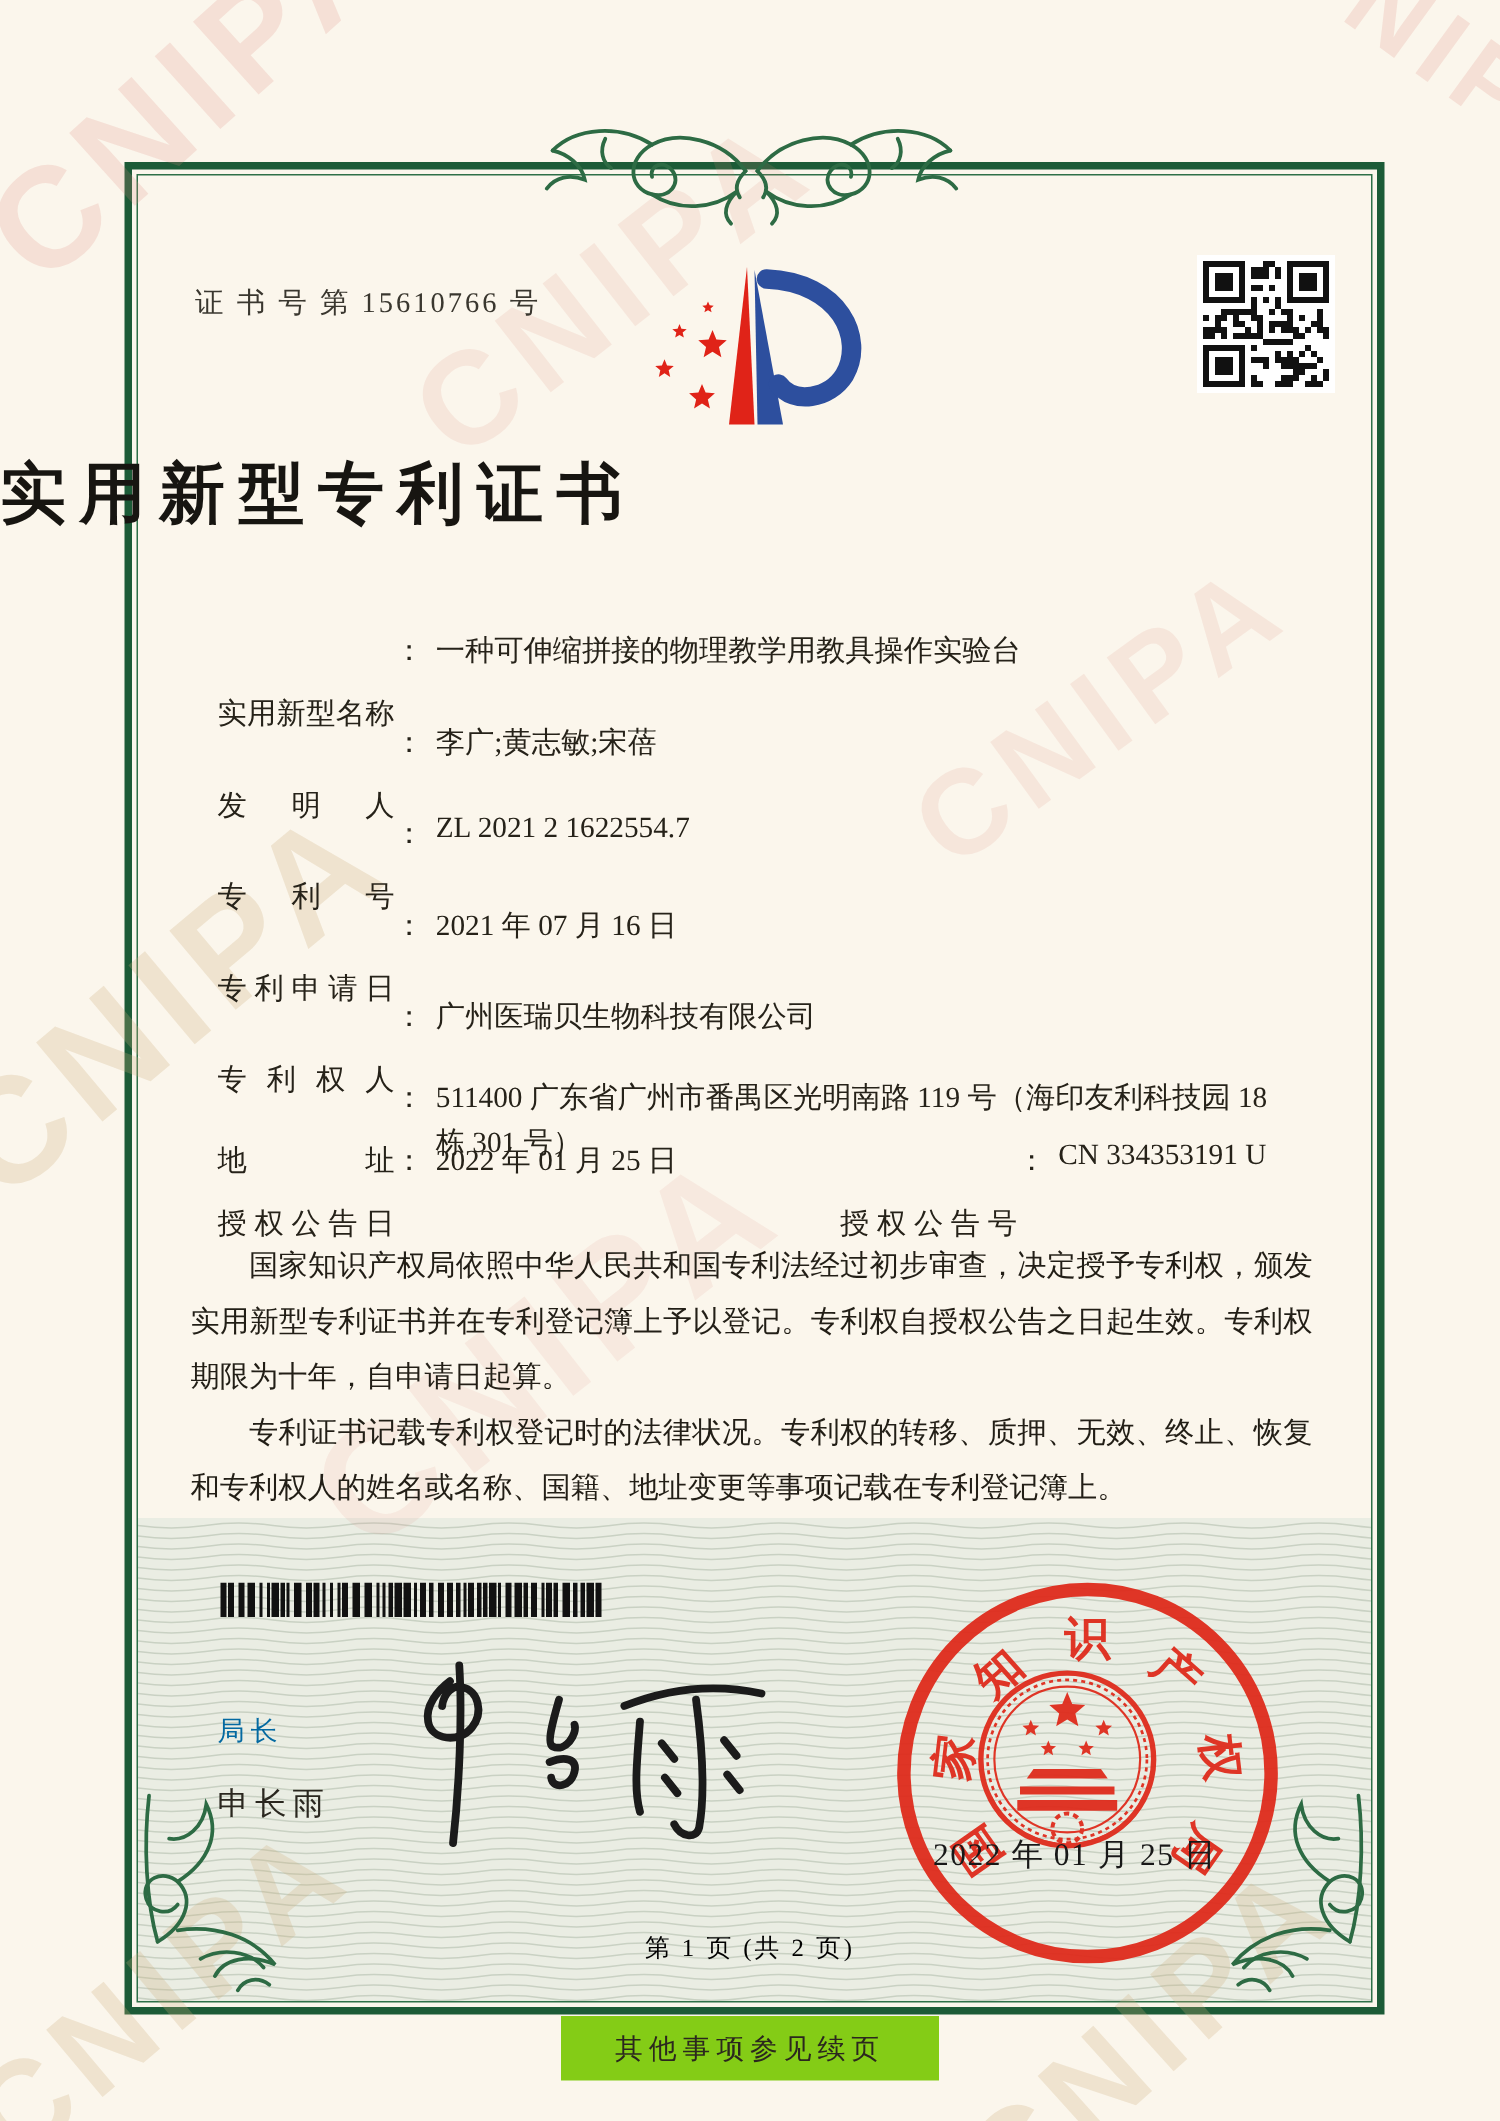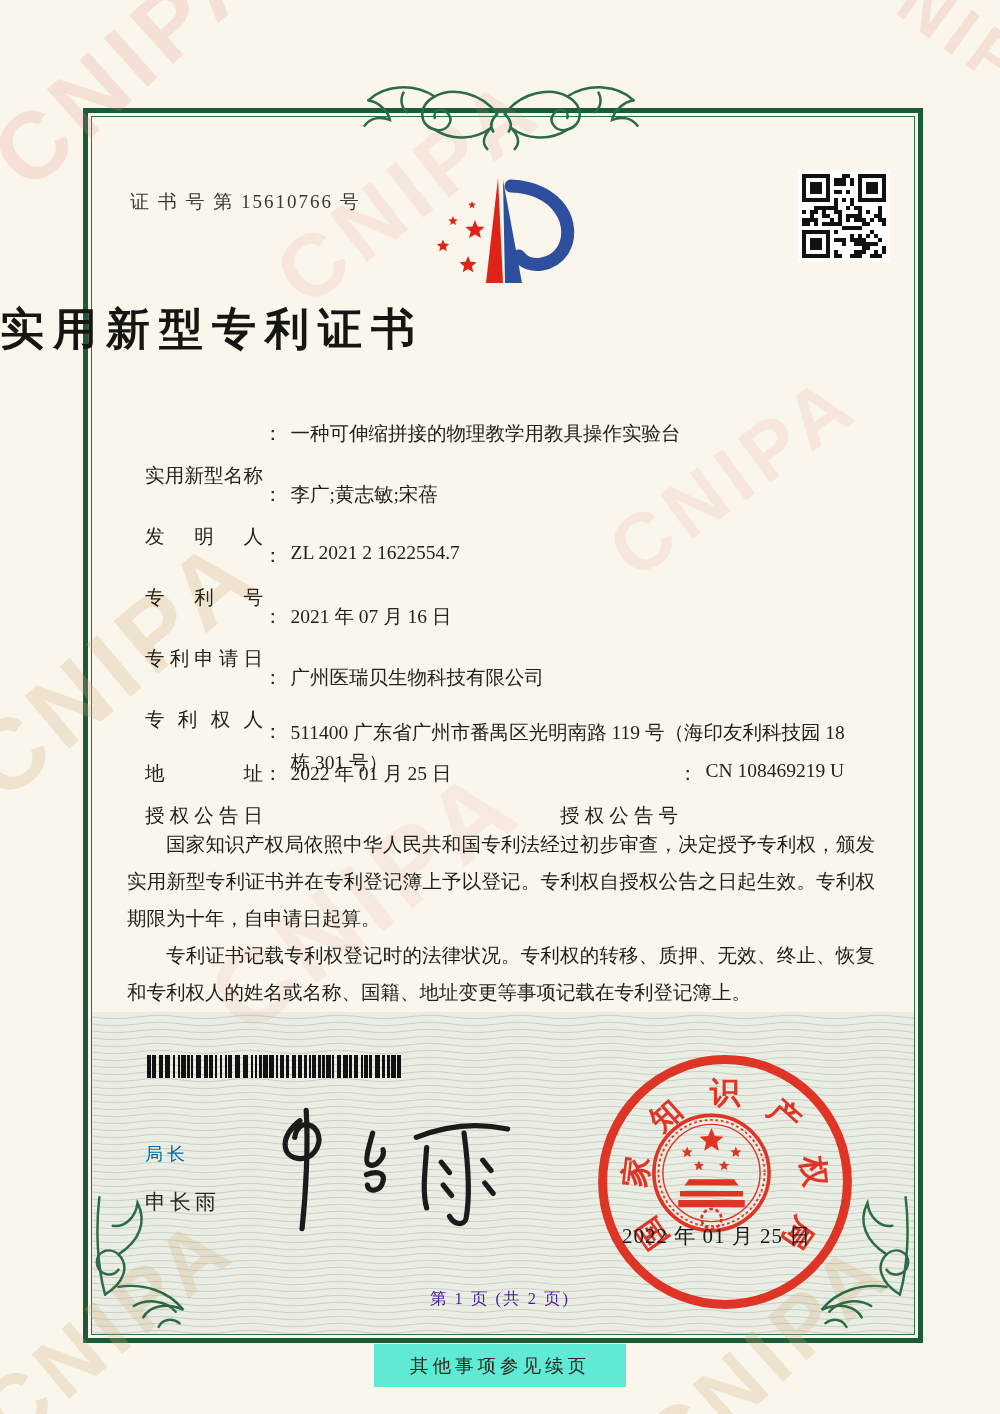--- a/index.html
+++ b/index.html
@@ -41,23 +41,23 @@
   .barcode{position:absolute;left:145px;top:1055px;}
   
   .sig-title{position:absolute;left:145px;top:1142px;font-size:18px;color:#0369a1;letter-spacing:4px;}
   .sig-name{position:absolute;left:145px;top:1188px;font-size:21px;color:#2a271f;letter-spacing:4px;}
   .sig-draw{position:absolute;left:258px;top:1102px;}
   
   .seal{position:absolute;left:590px;top:1047px;opacity:.94;}
   .seal-date{position:absolute;left:622px;top:1222px;font-size:21px;color:#181818;letter-spacing:1px;}
   
   .page-info{position:absolute;left:0;top:1288px;width:100%;text-align:center;
-    font-size:16.5px;color:#4c1d95;letter-spacing:2px;}
+    font-size:16.5px;color:#000000;letter-spacing:2px;}
   .cont-note{position:absolute;left:50%;transform:translateX(-50%);top:1344px;
-    background:#5eead4;padding:9px 36px;font-size:18.5px;color:#2b271e;letter-spacing:4px;}
+    background:#84cc16;padding:9px 36px;font-size:18.5px;color:#2b271e;letter-spacing:4px;}
   .orn{position:absolute;z-index:2;}
 </style>
 </head>
 <body>
 
 <div class="guilloche">
   <svg id="waves" width="822" height="322" xmlns="http://www.w3.org/2000/svg">
       <path d="M0 5 q22 3.2 45 0 q22 -3.2 45 0 q22 3.2 45 0 q22 -3.2 45 0 q22 3.2 45 0 q22 -3.2 45 0 q22 3.2 45 0 q22 -3.2 45 0 q22 3.2 45 0 q22 -3.2 45 0 q22 3.2 45 0 q22 -3.2 45 0 q22 3.2 45 0 q22 -3.2 45 0 q22 3.2 45 0 q22 -3.2 45 0 q22 3.2 45 0 q22 -3.2 45 0 q22 3.2 45 0 q22 -3.2 45 0M0 12 q22 3.2 45 0 q22 -3.2 45 0 q22 3.2 45 0 q22 -3.2 45 0 q22 3.2 45 0 q22 -3.2 45 0 q22 3.2 45 0 q22 -3.2 45 0 q22 3.2 45 0 q22 -3.2 45 0 q22 3.2 45 0 q22 -3.2 45 0 q22 3.2 45 0 q22 -3.2 45 0 q22 3.2 45 0 q22 -3.2 45 0 q22 3.2 45 0 q22 -3.2 45 0 q22 3.2 45 0 q22 -3.2 45 0M0 19 q22 3.2 45 0 q22 -3.2 45 0 q22 3.2 45 0 q22 -3.2 45 0 q22 3.2 45 0 q22 -3.2 45 0 q22 3.2 45 0 q22 -3.2 45 0 q22 3.2 45 0 q22 -3.2 45 0 q22 3.2 45 0 q22 -3.2 45 0 q22 3.2 45 0 q22 -3.2 45 0 q22 3.2 45 0 q22 -3.2 45 0 q22 3.2 45 0 q22 -3.2 45 0 q22 3.2 45 0 q22 -3.2 45 0M0 26 q22 3.2 45 0 q22 -3.2 45 0 q22 3.2 45 0 q22 -3.2 45 0 q22 3.2 45 0 q22 -3.2 45 0 q22 3.2 45 0 q22 -3.2 45 0 q22 3.2 45 0 q22 -3.2 45 0 q22 3.2 45 0 q22 -3.2 45 0 q22 3.2 45 0 q22 -3.2 45 0 q22 3.2 45 0 q22 -3.2 45 0 q22 3.2 45 0 q22 -3.2 45 0 q22 3.2 45 0 q22 -3.2 45 0M0 33 q22 3.2 45 0 q22 -3.2 45 0 q22 3.2 45 0 q22 -3.2 45 0 q22 3.2 45 0 q22 -3.2 45 0 q22 3.2 45 0 q22 -3.2 45 0 q22 3.2 45 0 q22 -3.2 45 0 q22 3.2 45 0 q22 -3.2 45 0 q22 3.2 45 0 q22 -3.2 45 0 q22 3.2 45 0 q22 -3.2 45 0 q22 3.2 45 0 q22 -3.2 45 0 q22 3.2 45 0 q22 -3.2 45 0M0 40 q22 3.2 45 0 q22 -3.2 45 0 q22 3.2 45 0 q22 -3.2 45 0 q22 3.2 45 0 q22 -3.2 45 0 q22 3.2 45 0 q22 -3.2 45 0 q22 3.2 45 0 q22 -3.2 45 0 q22 3.2 45 0 q22 -3.2 45 0 q22 3.2 45 0 q22 -3.2 45 0 q22 3.2 45 0 q22 -3.2 45 0 q22 3.2 45 0 q22 -3.2 45 0 q22 3.2 45 0 q22 -3.2 45 0M0 47 q22 3.2 45 0 q22 -3.2 45 0 q22 3.2 45 0 q22 -3.2 45 0 q22 3.2 45 0 q22 -3.2 45 0 q22 3.2 45 0 q22 -3.2 45 0 q22 3.2 45 0 q22 -3.2 45 0 q22 3.2 45 0 q22 -3.2 45 0 q22 3.2 45 0 q22 -3.2 45 0 q22 3.2 45 0 q22 -3.2 45 0 q22 3.2 45 0 q22 -3.2 45 0 q22 3.2 45 0 q22 -3.2 45 0M0 54 q22 3.2 45 0 q22 -3.2 45 0 q22 3.2 45 0 q22 -3.2 45 0 q22 3.2 45 0 q22 -3.2 45 0 q22 3.2 45 0 q22 -3.2 45 0 q22 3.2 45 0 q22 -3.2 45 0 q22 3.2 45 0 q22 -3.2 45 0 q22 3.2 45 0 q22 -3.2 45 0 q22 3.2 45 0 q22 -3.2 45 0 q22 3.2 45 0 q22 -3.2 45 0 q22 3.2 45 0 q22 -3.2 45 0M0 61 q22 3.2 45 0 q22 -3.2 45 0 q22 3.2 45 0 q22 -3.2 45 0 q22 3.2 45 0 q22 -3.2 45 0 q22 3.2 45 0 q22 -3.2 45 0 q22 3.2 45 0 q22 -3.2 45 0 q22 3.2 45 0 q22 -3.2 45 0 q22 3.2 45 0 q22 -3.2 45 0 q22 3.2 45 0 q22 -3.2 45 0 q22 3.2 45 0 q22 -3.2 45 0 q22 3.2 45 0 q22 -3.2 45 0M0 68 q22 3.2 45 0 q22 -3.2 45 0 q22 3.2 45 0 q22 -3.2 45 0 q22 3.2 45 0 q22 -3.2 45 0 q22 3.2 45 0 q22 -3.2 45 0 q22 3.2 45 0 q22 -3.2 45 0 q22 3.2 45 0 q22 -3.2 45 0 q22 3.2 45 0 q22 -3.2 45 0 q22 3.2 45 0 q22 -3.2 45 0 q22 3.2 45 0 q22 -3.2 45 0 q22 3.2 45 0 q22 -3.2 45 0M0 75 q22 3.2 45 0 q22 -3.2 45 0 q22 3.2 45 0 q22 -3.2 45 0 q22 3.2 45 0 q22 -3.2 45 0 q22 3.2 45 0 q22 -3.2 45 0 q22 3.2 45 0 q22 -3.2 45 0 q22 3.2 45 0 q22 -3.2 45 0 q22 3.2 45 0 q22 -3.2 45 0 q22 3.2 45 0 q22 -3.2 45 0 q22 3.2 45 0 q22 -3.2 45 0 q22 3.2 45 0 q22 -3.2 45 0M0 82 q22 3.2 45 0 q22 -3.2 45 0 q22 3.2 45 0 q22 -3.2 45 0 q22 3.2 45 0 q22 -3.2 45 0 q22 3.2 45 0 q22 -3.2 45 0 q22 3.2 45 0 q22 -3.2 45 0 q22 3.2 45 0 q22 -3.2 45 0 q22 3.2 45 0 q22 -3.2 45 0 q22 3.2 45 0 q22 -3.2 45 0 q22 3.2 45 0 q22 -3.2 45 0 q22 3.2 45 0 q22 -3.2 45 0M0 89 q22 3.2 45 0 q22 -3.2 45 0 q22 3.2 45 0 q22 -3.2 45 0 q22 3.2 45 0 q22 -3.2 45 0 q22 3.2 45 0 q22 -3.2 45 0 q22 3.2 45 0 q22 -3.2 45 0 q22 3.2 45 0 q22 -3.2 45 0 q22 3.2 45 0 q22 -3.2 45 0 q22 3.2 45 0 q22 -3.2 45 0 q22 3.2 45 0 q22 -3.2 45 0 q22 3.2 45 0 q22 -3.2 45 0M0 96 q22 3.2 45 0 q22 -3.2 45 0 q22 3.2 45 0 q22 -3.2 45 0 q22 3.2 45 0 q22 -3.2 45 0 q22 3.2 45 0 q22 -3.2 45 0 q22 3.2 45 0 q22 -3.2 45 0 q22 3.2 45 0 q22 -3.2 45 0 q22 3.2 45 0 q22 -3.2 45 0 q22 3.2 45 0 q22 -3.2 45 0 q22 3.2 45 0 q22 -3.2 45 0 q22 3.2 45 0 q22 -3.2 45 0M0 103 q22 3.2 45 0 q22 -3.2 45 0 q22 3.2 45 0 q22 -3.2 45 0 q22 3.2 45 0 q22 -3.2 45 0 q22 3.2 45 0 q22 -3.2 45 0 q22 3.2 45 0 q22 -3.2 45 0 q22 3.2 45 0 q22 -3.2 45 0 q22 3.2 45 0 q22 -3.2 45 0 q22 3.2 45 0 q22 -3.2 45 0 q22 3.2 45 0 q22 -3.2 45 0 q22 3.2 45 0 q22 -3.2 45 0M0 110 q22 3.2 45 0 q22 -3.2 45 0 q22 3.2 45 0 q22 -3.2 45 0 q22 3.2 45 0 q22 -3.2 45 0 q22 3.2 45 0 q22 -3.2 45 0 q22 3.2 45 0 q22 -3.2 45 0 q22 3.2 45 0 q22 -3.2 45 0 q22 3.2 45 0 q22 -3.2 45 0 q22 3.2 45 0 q22 -3.2 45 0 q22 3.2 45 0 q22 -3.2 45 0 q22 3.2 45 0 q22 -3.2 45 0M0 117 q22 3.2 45 0 q22 -3.2 45 0 q22 3.2 45 0 q22 -3.2 45 0 q22 3.2 45 0 q22 -3.2 45 0 q22 3.2 45 0 q22 -3.2 45 0 q22 3.2 45 0 q22 -3.2 45 0 q22 3.2 45 0 q22 -3.2 45 0 q22 3.2 45 0 q22 -3.2 45 0 q22 3.2 45 0 q22 -3.2 45 0 q22 3.2 45 0 q22 -3.2 45 0 q22 3.2 45 0 q22 -3.2 45 0M0 124 q22 3.2 45 0 q22 -3.2 45 0 q22 3.2 45 0 q22 -3.2 45 0 q22 3.2 45 0 q22 -3.2 45 0 q22 3.2 45 0 q22 -3.2 45 0 q22 3.2 45 0 q22 -3.2 45 0 q22 3.2 45 0 q22 -3.2 45 0 q22 3.2 45 0 q22 -3.2 45 0 q22 3.2 45 0 q22 -3.2 45 0 q22 3.2 45 0 q22 -3.2 45 0 q22 3.2 45 0 q22 -3.2 45 0M0 131 q22 3.2 45 0 q22 -3.2 45 0 q22 3.2 45 0 q22 -3.2 45 0 q22 3.2 45 0 q22 -3.2 45 0 q22 3.2 45 0 q22 -3.2 45 0 q22 3.2 45 0 q22 -3.2 45 0 q22 3.2 45 0 q22 -3.2 45 0 q22 3.2 45 0 q22 -3.2 45 0 q22 3.2 45 0 q22 -3.2 45 0 q22 3.2 45 0 q22 -3.2 45 0 q22 3.2 45 0 q22 -3.2 45 0M0 138 q22 3.2 45 0 q22 -3.2 45 0 q22 3.2 45 0 q22 -3.2 45 0 q22 3.2 45 0 q22 -3.2 45 0 q22 3.2 45 0 q22 -3.2 45 0 q22 3.2 45 0 q22 -3.2 45 0 q22 3.2 45 0 q22 -3.2 45 0 q22 3.2 45 0 q22 -3.2 45 0 q22 3.2 45 0 q22 -3.2 45 0 q22 3.2 45 0 q22 -3.2 45 0 q22 3.2 45 0 q22 -3.2 45 0M0 145 q22 3.2 45 0 q22 -3.2 45 0 q22 3.2 45 0 q22 -3.2 45 0 q22 3.2 45 0 q22 -3.2 45 0 q22 3.2 45 0 q22 -3.2 45 0 q22 3.2 45 0 q22 -3.2 45 0 q22 3.2 45 0 q22 -3.2 45 0 q22 3.2 45 0 q22 -3.2 45 0 q22 3.2 45 0 q22 -3.2 45 0 q22 3.2 45 0 q22 -3.2 45 0 q22 3.2 45 0 q22 -3.2 45 0M0 152 q22 3.2 45 0 q22 -3.2 45 0 q22 3.2 45 0 q22 -3.2 45 0 q22 3.2 45 0 q22 -3.2 45 0 q22 3.2 45 0 q22 -3.2 45 0 q22 3.2 45 0 q22 -3.2 45 0 q22 3.2 45 0 q22 -3.2 45 0 q22 3.2 45 0 q22 -3.2 45 0 q22 3.2 45 0 q22 -3.2 45 0 q22 3.2 45 0 q22 -3.2 45 0 q22 3.2 45 0 q22 -3.2 45 0M0 159 q22 3.2 45 0 q22 -3.2 45 0 q22 3.2 45 0 q22 -3.2 45 0 q22 3.2 45 0 q22 -3.2 45 0 q22 3.2 45 0 q22 -3.2 45 0 q22 3.2 45 0 q22 -3.2 45 0 q22 3.2 45 0 q22 -3.2 45 0 q22 3.2 45 0 q22 -3.2 45 0 q22 3.2 45 0 q22 -3.2 45 0 q22 3.2 45 0 q22 -3.2 45 0 q22 3.2 45 0 q22 -3.2 45 0M0 166 q22 3.2 45 0 q22 -3.2 45 0 q22 3.2 45 0 q22 -3.2 45 0 q22 3.2 45 0 q22 -3.2 45 0 q22 3.2 45 0 q22 -3.2 45 0 q22 3.2 45 0 q22 -3.2 45 0 q22 3.2 45 0 q22 -3.2 45 0 q22 3.2 45 0 q22 -3.2 45 0 q22 3.2 45 0 q22 -3.2 45 0 q22 3.2 45 0 q22 -3.2 45 0 q22 3.2 45 0 q22 -3.2 45 0M0 173 q22 3.2 45 0 q22 -3.2 45 0 q22 3.2 45 0 q22 -3.2 45 0 q22 3.2 45 0 q22 -3.2 45 0 q22 3.2 45 0 q22 -3.2 45 0 q22 3.2 45 0 q22 -3.2 45 0 q22 3.2 45 0 q22 -3.2 45 0 q22 3.2 45 0 q22 -3.2 45 0 q22 3.2 45 0 q22 -3.2 45 0 q22 3.2 45 0 q22 -3.2 45 0 q22 3.2 45 0 q22 -3.2 45 0M0 180 q22 3.2 45 0 q22 -3.2 45 0 q22 3.2 45 0 q22 -3.2 45 0 q22 3.2 45 0 q22 -3.2 45 0 q22 3.2 45 0 q22 -3.2 45 0 q22 3.2 45 0 q22 -3.2 45 0 q22 3.2 45 0 q22 -3.2 45 0 q22 3.2 45 0 q22 -3.2 45 0 q22 3.2 45 0 q22 -3.2 45 0 q22 3.2 45 0 q22 -3.2 45 0 q22 3.2 45 0 q22 -3.2 45 0M0 187 q22 3.2 45 0 q22 -3.2 45 0 q22 3.2 45 0 q22 -3.2 45 0 q22 3.2 45 0 q22 -3.2 45 0 q22 3.2 45 0 q22 -3.2 45 0 q22 3.2 45 0 q22 -3.2 45 0 q22 3.2 45 0 q22 -3.2 45 0 q22 3.2 45 0 q22 -3.2 45 0 q22 3.2 45 0 q22 -3.2 45 0 q22 3.2 45 0 q22 -3.2 45 0 q22 3.2 45 0 q22 -3.2 45 0M0 194 q22 3.2 45 0 q22 -3.2 45 0 q22 3.2 45 0 q22 -3.2 45 0 q22 3.2 45 0 q22 -3.2 45 0 q22 3.2 45 0 q22 -3.2 45 0 q22 3.2 45 0 q22 -3.2 45 0 q22 3.2 45 0 q22 -3.2 45 0 q22 3.2 45 0 q22 -3.2 45 0 q22 3.2 45 0 q22 -3.2 45 0 q22 3.2 45 0 q22 -3.2 45 0 q22 3.2 45 0 q22 -3.2 45 0M0 201 q22 3.2 45 0 q22 -3.2 45 0 q22 3.2 45 0 q22 -3.2 45 0 q22 3.2 45 0 q22 -3.2 45 0 q22 3.2 45 0 q22 -3.2 45 0 q22 3.2 45 0 q22 -3.2 45 0 q22 3.2 45 0 q22 -3.2 45 0 q22 3.2 45 0 q22 -3.2 45 0 q22 3.2 45 0 q22 -3.2 45 0 q22 3.2 45 0 q22 -3.2 45 0 q22 3.2 45 0 q22 -3.2 45 0M0 208 q22 3.2 45 0 q22 -3.2 45 0 q22 3.2 45 0 q22 -3.2 45 0 q22 3.2 45 0 q22 -3.2 45 0 q22 3.2 45 0 q22 -3.2 45 0 q22 3.2 45 0 q22 -3.2 45 0 q22 3.2 45 0 q22 -3.2 45 0 q22 3.2 45 0 q22 -3.2 45 0 q22 3.2 45 0 q22 -3.2 45 0 q22 3.2 45 0 q22 -3.2 45 0 q22 3.2 45 0 q22 -3.2 45 0M0 215 q22 3.2 45 0 q22 -3.2 45 0 q22 3.2 45 0 q22 -3.2 45 0 q22 3.2 45 0 q22 -3.2 45 0 q22 3.2 45 0 q22 -3.2 45 0 q22 3.2 45 0 q22 -3.2 45 0 q22 3.2 45 0 q22 -3.2 45 0 q22 3.2 45 0 q22 -3.2 45 0 q22 3.2 45 0 q22 -3.2 45 0 q22 3.2 45 0 q22 -3.2 45 0 q22 3.2 45 0 q22 -3.2 45 0M0 222 q22 3.2 45 0 q22 -3.2 45 0 q22 3.2 45 0 q22 -3.2 45 0 q22 3.2 45 0 q22 -3.2 45 0 q22 3.2 45 0 q22 -3.2 45 0 q22 3.2 45 0 q22 -3.2 45 0 q22 3.2 45 0 q22 -3.2 45 0 q22 3.2 45 0 q22 -3.2 45 0 q22 3.2 45 0 q22 -3.2 45 0 q22 3.2 45 0 q22 -3.2 45 0 q22 3.2 45 0 q22 -3.2 45 0M0 229 q22 3.2 45 0 q22 -3.2 45 0 q22 3.2 45 0 q22 -3.2 45 0 q22 3.2 45 0 q22 -3.2 45 0 q22 3.2 45 0 q22 -3.2 45 0 q22 3.2 45 0 q22 -3.2 45 0 q22 3.2 45 0 q22 -3.2 45 0 q22 3.2 45 0 q22 -3.2 45 0 q22 3.2 45 0 q22 -3.2 45 0 q22 3.2 45 0 q22 -3.2 45 0 q22 3.2 45 0 q22 -3.2 45 0M0 236 q22 3.2 45 0 q22 -3.2 45 0 q22 3.2 45 0 q22 -3.2 45 0 q22 3.2 45 0 q22 -3.2 45 0 q22 3.2 45 0 q22 -3.2 45 0 q22 3.2 45 0 q22 -3.2 45 0 q22 3.2 45 0 q22 -3.2 45 0 q22 3.2 45 0 q22 -3.2 45 0 q22 3.2 45 0 q22 -3.2 45 0 q22 3.2 45 0 q22 -3.2 45 0 q22 3.2 45 0 q22 -3.2 45 0M0 243 q22 3.2 45 0 q22 -3.2 45 0 q22 3.2 45 0 q22 -3.2 45 0 q22 3.2 45 0 q22 -3.2 45 0 q22 3.2 45 0 q22 -3.2 45 0 q22 3.2 45 0 q22 -3.2 45 0 q22 3.2 45 0 q22 -3.2 45 0 q22 3.2 45 0 q22 -3.2 45 0 q22 3.2 45 0 q22 -3.2 45 0 q22 3.2 45 0 q22 -3.2 45 0 q22 3.2 45 0 q22 -3.2 45 0M0 250 q22 3.2 45 0 q22 -3.2 45 0 q22 3.2 45 0 q22 -3.2 45 0 q22 3.2 45 0 q22 -3.2 45 0 q22 3.2 45 0 q22 -3.2 45 0 q22 3.2 45 0 q22 -3.2 45 0 q22 3.2 45 0 q22 -3.2 45 0 q22 3.2 45 0 q22 -3.2 45 0 q22 3.2 45 0 q22 -3.2 45 0 q22 3.2 45 0 q22 -3.2 45 0 q22 3.2 45 0 q22 -3.2 45 0M0 257 q22 3.2 45 0 q22 -3.2 45 0 q22 3.2 45 0 q22 -3.2 45 0 q22 3.2 45 0 q22 -3.2 45 0 q22 3.2 45 0 q22 -3.2 45 0 q22 3.2 45 0 q22 -3.2 45 0 q22 3.2 45 0 q22 -3.2 45 0 q22 3.2 45 0 q22 -3.2 45 0 q22 3.2 45 0 q22 -3.2 45 0 q22 3.2 45 0 q22 -3.2 45 0 q22 3.2 45 0 q22 -3.2 45 0M0 264 q22 3.2 45 0 q22 -3.2 45 0 q22 3.2 45 0 q22 -3.2 45 0 q22 3.2 45 0 q22 -3.2 45 0 q22 3.2 45 0 q22 -3.2 45 0 q22 3.2 45 0 q22 -3.2 45 0 q22 3.2 45 0 q22 -3.2 45 0 q22 3.2 45 0 q22 -3.2 45 0 q22 3.2 45 0 q22 -3.2 45 0 q22 3.2 45 0 q22 -3.2 45 0 q22 3.2 45 0 q22 -3.2 45 0M0 271 q22 3.2 45 0 q22 -3.2 45 0 q22 3.2 45 0 q22 -3.2 45 0 q22 3.2 45 0 q22 -3.2 45 0 q22 3.2 45 0 q22 -3.2 45 0 q22 3.2 45 0 q22 -3.2 45 0 q22 3.2 45 0 q22 -3.2 45 0 q22 3.2 45 0 q22 -3.2 45 0 q22 3.2 45 0 q22 -3.2 45 0 q22 3.2 45 0 q22 -3.2 45 0 q22 3.2 45 0 q22 -3.2 45 0M0 278 q22 3.2 45 0 q22 -3.2 45 0 q22 3.2 45 0 q22 -3.2 45 0 q22 3.2 45 0 q22 -3.2 45 0 q22 3.2 45 0 q22 -3.2 45 0 q22 3.2 45 0 q22 -3.2 45 0 q22 3.2 45 0 q22 -3.2 45 0 q22 3.2 45 0 q22 -3.2 45 0 q22 3.2 45 0 q22 -3.2 45 0 q22 3.2 45 0 q22 -3.2 45 0 q22 3.2 45 0 q22 -3.2 45 0M0 285 q22 3.2 45 0 q22 -3.2 45 0 q22 3.2 45 0 q22 -3.2 45 0 q22 3.2 45 0 q22 -3.2 45 0 q22 3.2 45 0 q22 -3.2 45 0 q22 3.2 45 0 q22 -3.2 45 0 q22 3.2 45 0 q22 -3.2 45 0 q22 3.2 45 0 q22 -3.2 45 0 q22 3.2 45 0 q22 -3.2 45 0 q22 3.2 45 0 q22 -3.2 45 0 q22 3.2 45 0 q22 -3.2 45 0M0 292 q22 3.2 45 0 q22 -3.2 45 0 q22 3.2 45 0 q22 -3.2 45 0 q22 3.2 45 0 q22 -3.2 45 0 q22 3.2 45 0 q22 -3.2 45 0 q22 3.2 45 0 q22 -3.2 45 0 q22 3.2 45 0 q22 -3.2 45 0 q22 3.2 45 0 q22 -3.2 45 0 q22 3.2 45 0 q22 -3.2 45 0 q22 3.2 45 0 q22 -3.2 45 0 q22 3.2 45 0 q22 -3.2 45 0M0 299 q22 3.2 45 0 q22 -3.2 45 0 q22 3.2 45 0 q22 -3.2 45 0 q22 3.2 45 0 q22 -3.2 45 0 q22 3.2 45 0 q22 -3.2 45 0 q22 3.2 45 0 q22 -3.2 45 0 q22 3.2 45 0 q22 -3.2 45 0 q22 3.2 45 0 q22 -3.2 45 0 q22 3.2 45 0 q22 -3.2 45 0 q22 3.2 45 0 q22 -3.2 45 0 q22 3.2 45 0 q22 -3.2 45 0M0 306 q22 3.2 45 0 q22 -3.2 45 0 q22 3.2 45 0 q22 -3.2 45 0 q22 3.2 45 0 q22 -3.2 45 0 q22 3.2 45 0 q22 -3.2 45 0 q22 3.2 45 0 q22 -3.2 45 0 q22 3.2 45 0 q22 -3.2 45 0 q22 3.2 45 0 q22 -3.2 45 0 q22 3.2 45 0 q22 -3.2 45 0 q22 3.2 45 0 q22 -3.2 45 0 q22 3.2 45 0 q22 -3.2 45 0M0 313 q22 3.2 45 0 q22 -3.2 45 0 q22 3.2 45 0 q22 -3.2 45 0 q22 3.2 45 0 q22 -3.2 45 0 q22 3.2 45 0 q22 -3.2 45 0 q22 3.2 45 0 q22 -3.2 45 0 q22 3.2 45 0 q22 -3.2 45 0 q22 3.2 45 0 q22 -3.2 45 0 q22 3.2 45 0 q22 -3.2 45 0 q22 3.2 45 0 q22 -3.2 45 0 q22 3.2 45 0 q22 -3.2 45 0M0 320 q22 3.2 45 0 q22 -3.2 45 0 q22 3.2 45 0 q22 -3.2 45 0 q22 3.2 45 0 q22 -3.2 45 0 q22 3.2 45 0 q22 -3.2 45 0 q22 3.2 45 0 q22 -3.2 45 0 q22 3.2 45 0 q22 -3.2 45 0 q22 3.2 45 0 q22 -3.2 45 0 q22 3.2 45 0 q22 -3.2 45 0 q22 3.2 45 0 q22 -3.2 45 0 q22 3.2 45 0 q22 -3.2 45 0" fill="none" stroke="#c9d1c3" stroke-width="1"></path>
     </svg>
 </div>
@@ -264,21 +264,21 @@
   </div>
   <div class="row" style="top:664px;">
     <span class="flabel">专利权人</span><span class="fcolon">：</span><span class="fval">广州医瑞贝生物科技有限公司</span>
   </div>
   <div class="row" style="top:718px;">
     <span class="flabel">地址</span><span class="fcolon">：</span><span class="fval fval-wrap">511400 广东省广州市番禺区光明南路 119 号（海印友利科技园 18 栋 301 号）</span>
   </div>
   <div class="row" style="top:760px;">
     <span class="flabel">授权公告日</span><span class="fcolon">：</span><span class="fval">2022 年 01 月 25 日</span>
     <span class="pair2">
-      <span class="flabel">授权公告号</span><span class="fcolon">：</span><span class="fval">CN 108469219 U</span>
+      <span class="flabel">授权公告号</span><span class="fcolon">：</span><span class="fval">CN 334353191 U</span>
     </span>
   </div>
 
   <div class="paras">
     <p>国家知识产权局依照中华人民共和国专利法经过初步审查，决定授予专利权，颁发实用新型专利证书并在专利登记簿上予以登记。专利权自授权公告之日起生效。专利权期限为十年，自申请日起算。</p>
     <p>专利证书记载专利权登记时的法律状况。专利权的转移、质押、无效、终止、恢复和专利权人的姓名或名称、国籍、地址变更等事项记载在专利登记簿上。</p>
   </div>
 
   <div class="barcode">
     <svg id="barcode" width="260" height="23" xmlns="http://www.w3.org/2000/svg">

